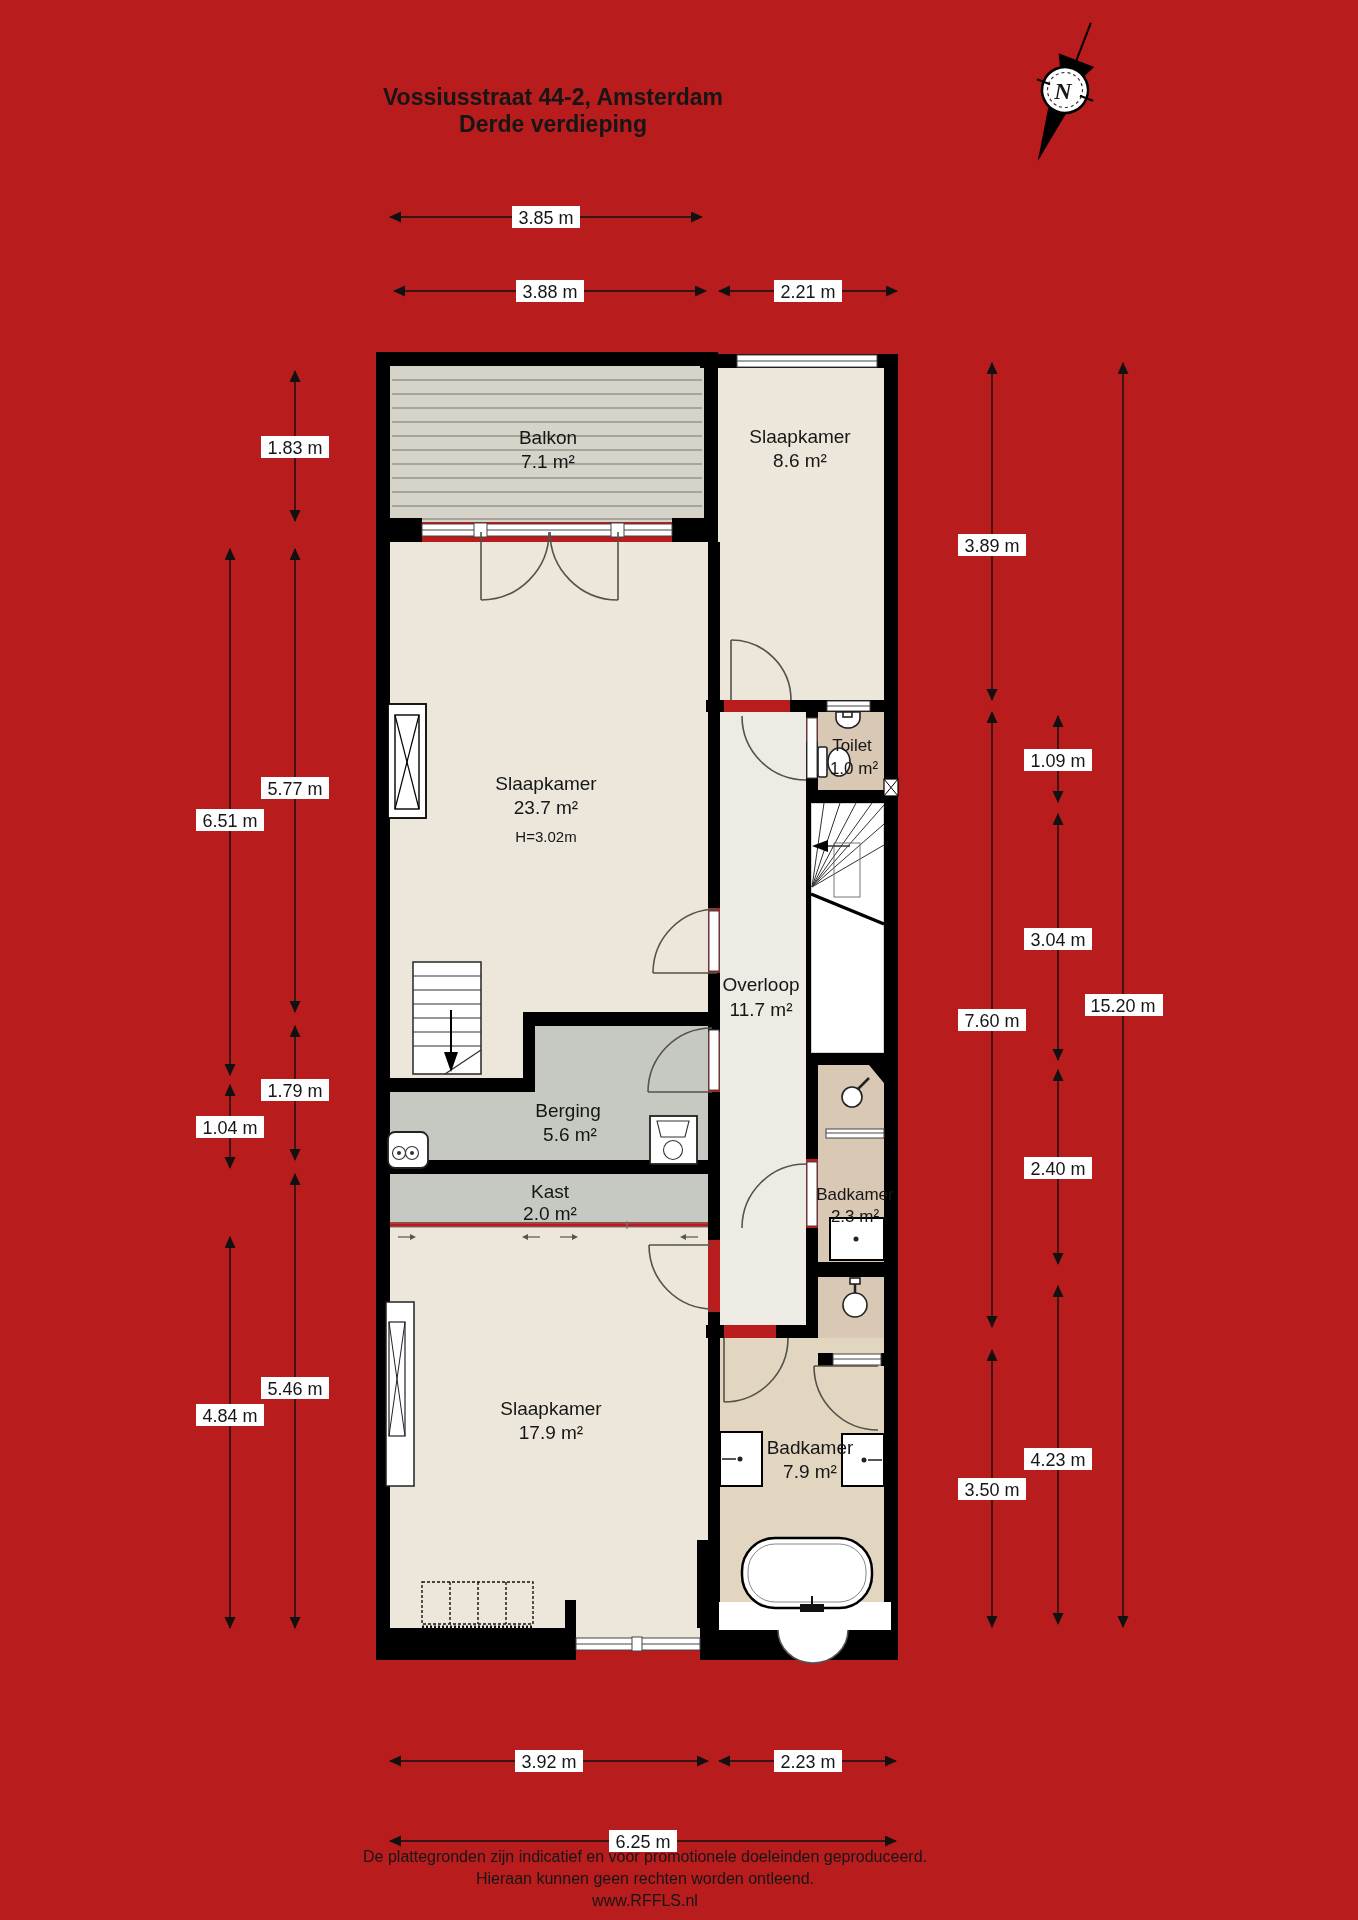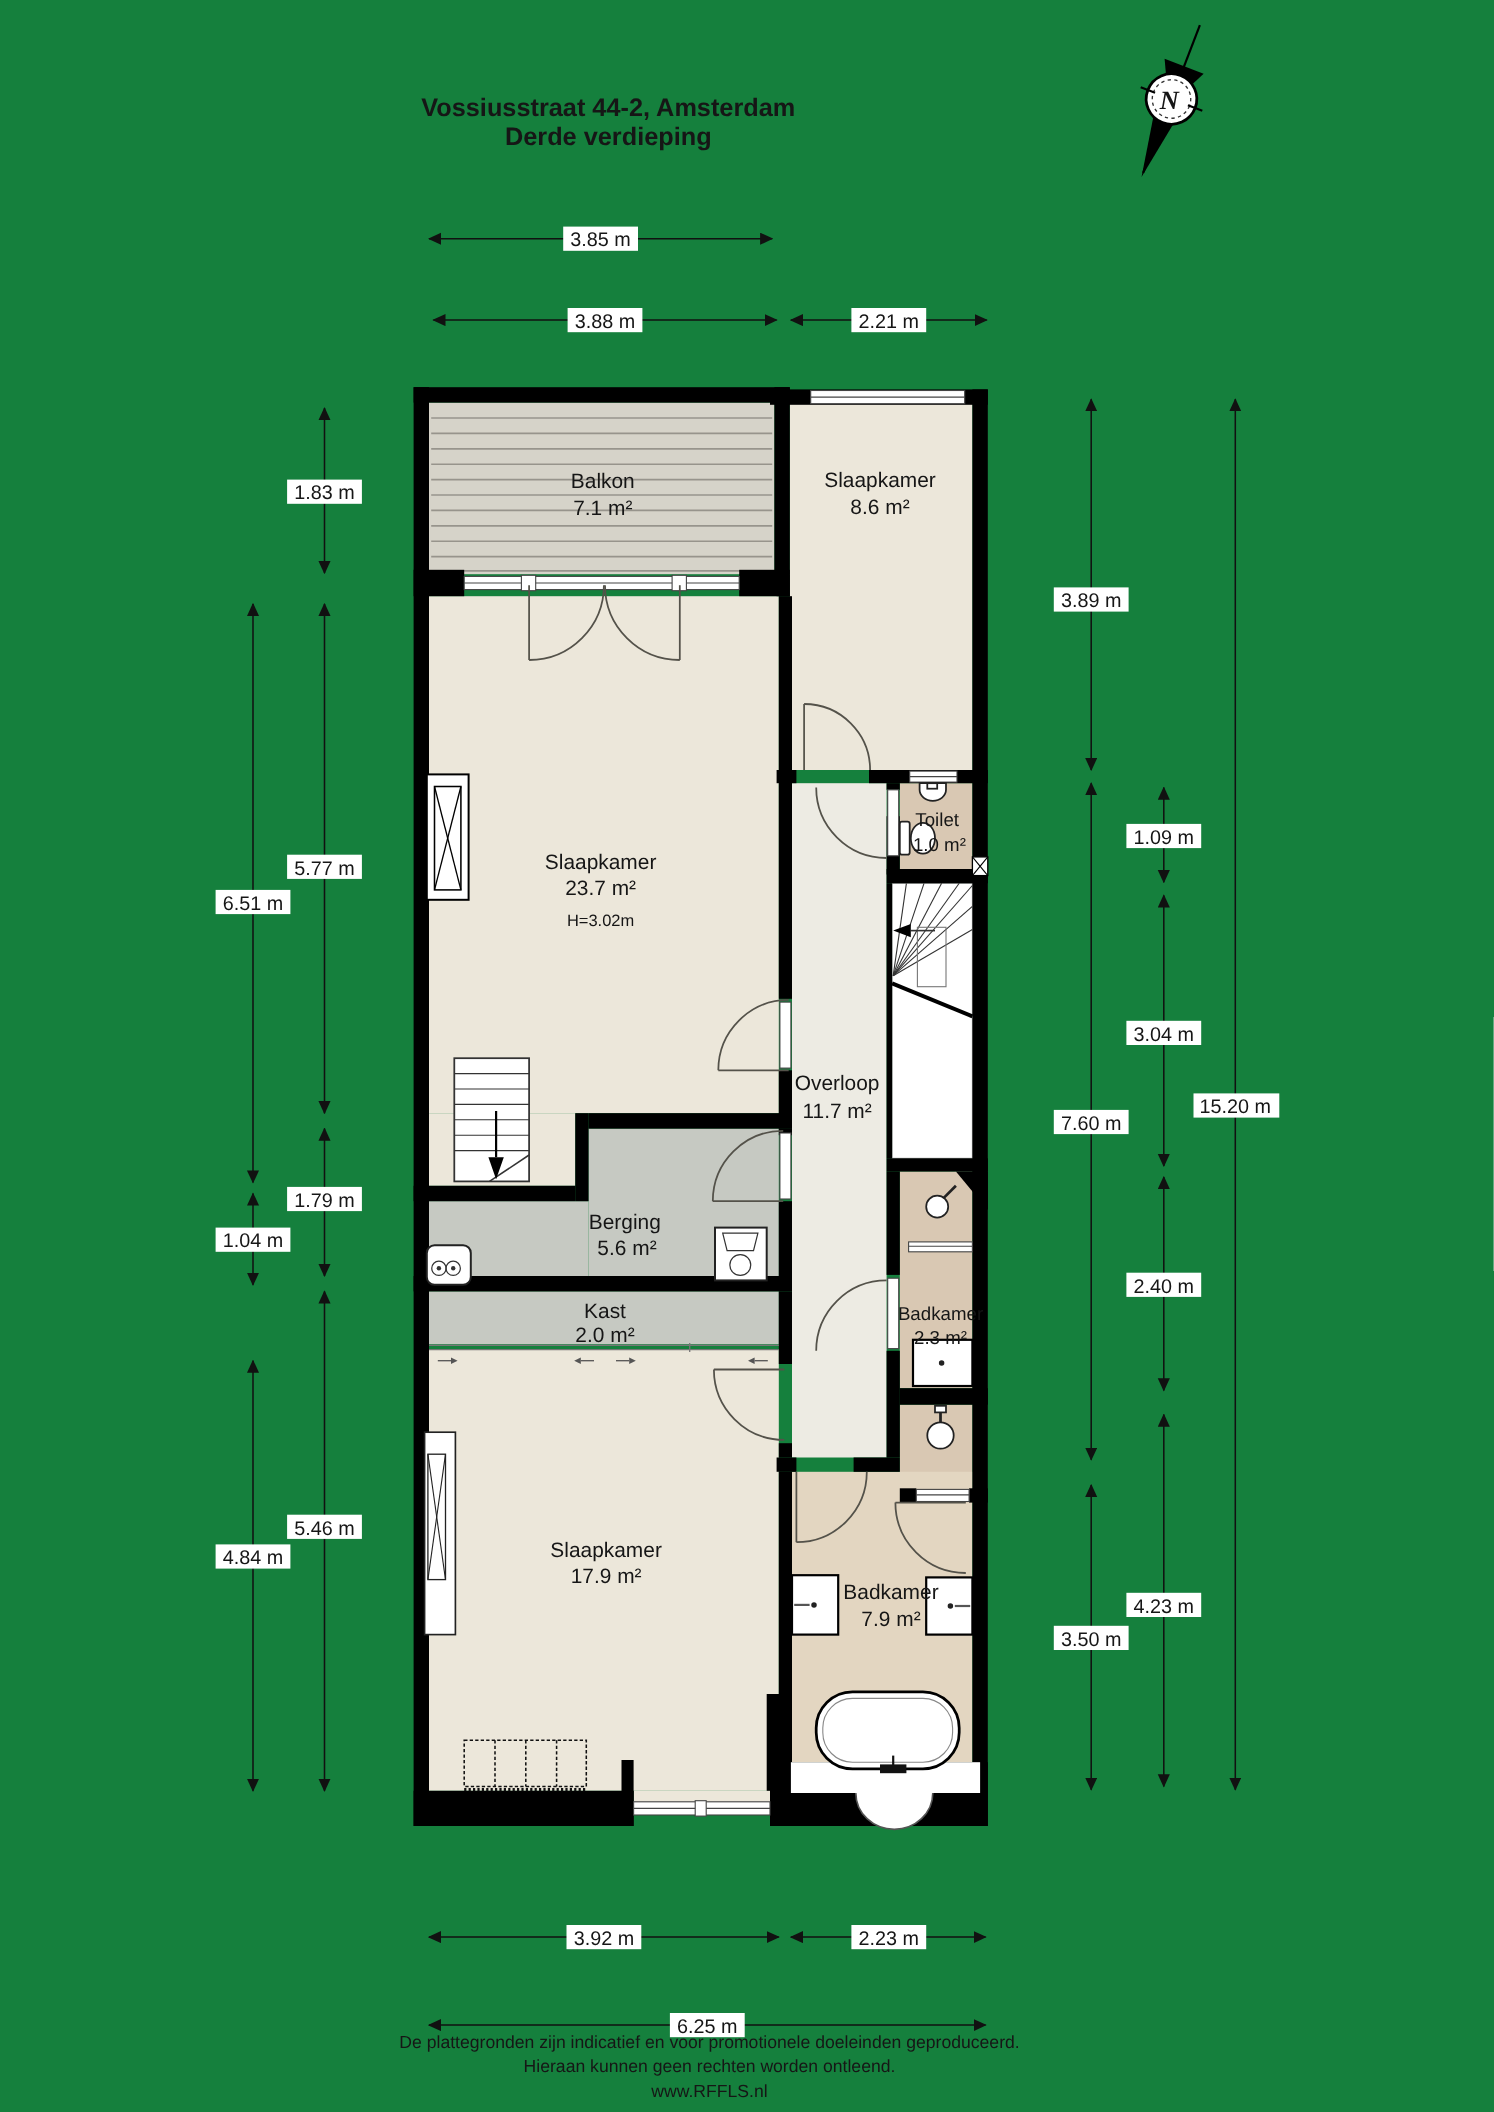--- a/index.html
+++ b/index.html
@@ -1,16 +1,16 @@
 <!DOCTYPE html>
 <html><head>
 <meta charset="utf-8">
 <style>
   html,body{margin:0;padding:0;background:#fff;}
-  #page{position:relative;width:1358px;height:1920px;background:#15803d;overflow:hidden;
+  #page{position:relative;width:1358px;height:1920px;background:#b91c1c;overflow:hidden;
         font-family:"Liberation Sans",sans-serif;}
   svg{position:absolute;left:0;top:0;}
   text{fill:#161616;}
   .t-title{font:bold 23px "Liberation Sans",sans-serif;}
   .t-room{font:19px "Liberation Sans",sans-serif;}
   .t-room-sm{font:17px "Liberation Sans",sans-serif;}
   .t-note{font:15px "Liberation Sans",sans-serif;}
   .t-dim{font:18px "Liberation Sans",sans-serif;}
   .t-foot{font:16px "Liberation Sans",sans-serif;}
   .t-n{font:italic bold 24px "Liberation Serif",serif;}

